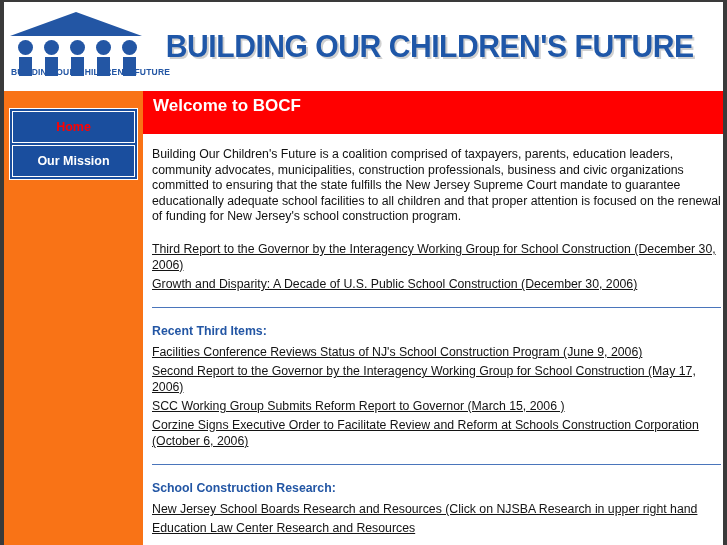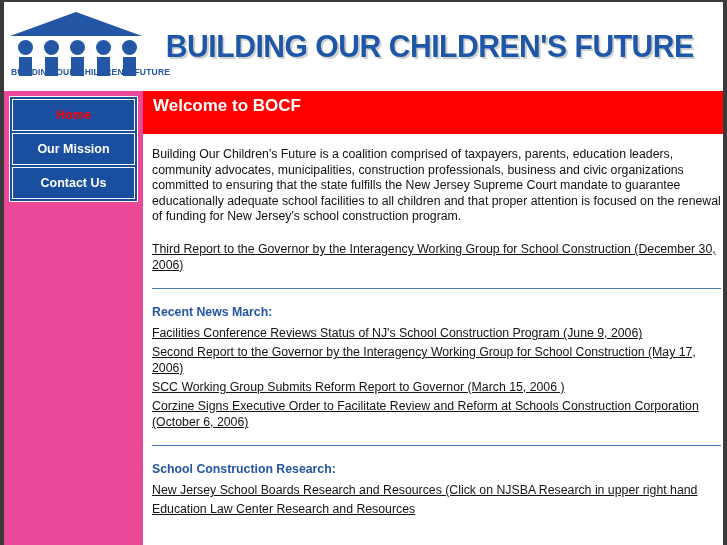--- a/index.html
+++ b/index.html
@@ -113,22 +113,22 @@
     position: relative;
     display: flex;
     align-items: stretch;
     height: 454px;
   }
 
   
   .sidebar {
     flex: 0 0 139px;
     width: 139px;
-    background: #ec4899;
-    padding: 5px 5px 0 5px;
+    background: #f97316;
+    padding: 17px 5px 0 5px;
     box-sizing: border-box;
   }
   .nav-list {
     border: 1px solid #ffffff;
     background: #1a4e9e;
   }
   .nav-item {
     border: 1px solid #ffffff;
     margin: 2px;
     background: #1a4e9e;
@@ -229,38 +229,38 @@
       <div class="masthead-title">BUILDING OUR CHILDREN'S FUTURE</div>
     </div>
   </div>
 
   <div class="page-body">
 
     <div class="sidebar">
       <div class="nav-list">
         <div class="nav-item active">Home</div>
         <div class="nav-item">Our Mission</div>
-        <div class="nav-item">Contact Us</div>
       </div>
     </div>
 
     <div class="content">
       <div class="content-banner">Welcome to BOCF</div>
       <div class="content-inner">
 
         <p class="intro">Building Our Children's Future is a coalition comprised of taxpayers, parents, education leaders, community advocates, municipalities, construction professionals, business and civic organizations committed to ensuring that the state fulfills the New Jersey Supreme Court mandate to guarantee educationally adequate school facilities to all children and that proper attention is focused on the renewal of funding for New Jersey's school construction program.</p>
 
         <div class="section">
           <a class="link-row">Third Report to the Governor by the Interagency Working Group for School Construction (December 30, 2006)</a>
+          <a class="link-row">Growth and Disparity: A Decade of U.S. Public School Construction (December 30, 2006)</a>
         </div>
 
         <hr class="rule">
 
         <div class="section">
-          <div class="section-title">Recent News March:</div>
+          <div class="section-title">Recent Third Items:</div>
           <a class="link-row">Facilities Conference Reviews Status of NJ's School Construction Program (June 9, 2006)</a>
           <a class="link-row">Second Report to the Governor by the Interagency Working Group for School Construction (May 17, 2006)</a>
           <a class="link-row">SCC Working Group Submits Reform Report to Governor (March 15, 2006 )</a>
           <a class="link-row">Corzine Signs Executive Order to Facilitate Review and Reform at Schools Construction Corporation (October 6, 2006)</a>
         </div>
 
         <hr class="rule">
 
         <div class="section">
           <div class="section-title">School Construction Research:</div>

